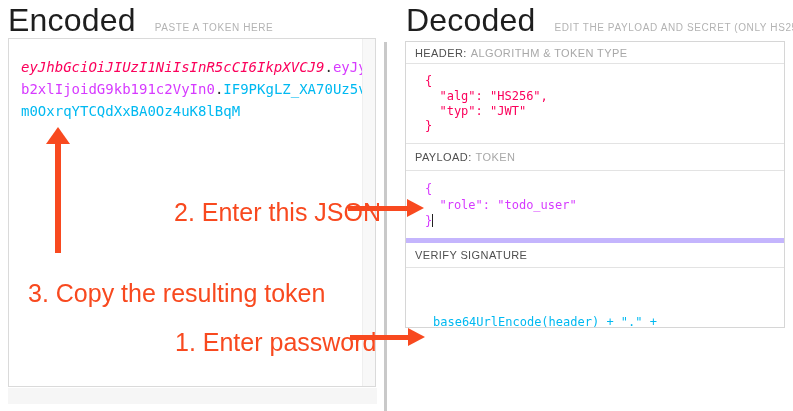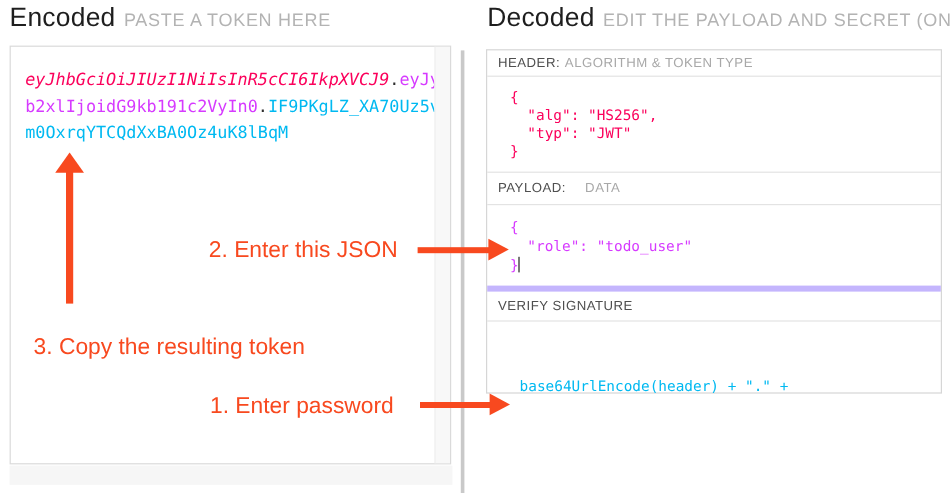--- a/index.html
+++ b/index.html
@@ -1,22 +1,22 @@
 <!DOCTYPE html>
 <html><head>
 <meta charset="utf-8">
 <style>
   * { margin:0; padding:0; box-sizing:border-box; }
   html,body { width:793px; height:411px; background:#fff; overflow:hidden; }
   body { font-family:"Liberation Sans", sans-serif; position:relative; }
 
   
   .title-row { position:absolute; top:2px; white-space:nowrap; }
-  .title-row .big { font-size:22px; color:#1e1e1e; font-weight:400; letter-spacing:0.2px; }
-  .title-row .sub { font-size:15px; color:#b3b3b3; letter-spacing:0.6px; margin-left:7px; }
+  .title-row .big { font-size:32px; color:#1e1e1e; font-weight:400; letter-spacing:0.2px; }
+  .title-row .sub { font-size:10px; color:#b3b3b3; letter-spacing:0.6px; margin-left:19px; }
   #enc-title { left:8px; }
   #dec-title { left:406px; }
 
   
   .enc-box { position:absolute; left:8px; top:38px; width:368px; height:349px;
              border:1px solid #dadada; background:#fff; }
   .enc-token { position:absolute; left:12px; top:17px; width:352px;
                font-family:"DejaVu Sans Mono", monospace; font-size:14px;
                line-height:22px; word-break:break-all; }
   .tok-header { color:#fb015b;font-style:italic; }
@@ -33,36 +33,36 @@
              background:#c9c9c9; }
 
   
   .dec-box { position:absolute; left:405px; top:41px; width:380px; height:287px;
              border:1px solid #d6d6d6; background:#fff; display:flex; flex-direction:column; }
   .sec-bar { border-bottom:1px solid #e3e3e3; font-size:11px; letter-spacing:0.4px;
              display:flex; align-items:center; padding-left:9px; flex:none; }
   .sec-bar .strong { color:#4f4f4f; }
   .sec-bar .light { color:#a8a8a8; margin-left:4px; }
   .bar-header { height:22px; }
-  .bar-payload { height:27px;gap:12px; }
+  .bar-payload { height:27px; }
   .bar-verify { height:30px; border-top:5px solid #c4b5fd; }
   .json-area { font-family:"DejaVu Sans Mono", monospace; font-size:12px;
                white-space:pre; flex:none; }
   .json-header { height:80px; padding:10px 0 0 19px; line-height:15px; color:#fb015b;
                  border-bottom:1px solid #e3e3e3; }
   .json-payload { height:67px; padding:10px 0 0 19px; line-height:16px; color:#d63aff; }
   .caret { display:inline-block; width:1px; height:13px; background:#222;
            vertical-align:-2px; }
 
   .sig-area { flex:1; padding:12px 0 0 15px; font-family:"DejaVu Sans Mono", monospace;
               font-size:12px; line-height:17px; color:#00b9f1; white-space:pre; }
   .sig-indent { padding-left:12px; }
 
   
-  .anno-text { position:absolute; color:#f8491f; font-size:19px; white-space:nowrap; }
+  .anno-text { position:absolute; color:#f8491f; font-size:25px; white-space:nowrap; }
   .anno-hline { position:absolute; height:5px; background:#f8491f; }
   .anno-head-right { position:absolute; width:0; height:0;
                      border-top:9px solid transparent; border-bottom:9px solid transparent;
                      border-left:17px solid #f8491f; }
   .anno-vstem { position:absolute; width:6px; background:#f8491f; }
   .anno-head-up { position:absolute; width:0; height:0;
                   border-left:12px solid transparent; border-right:12px solid transparent;
                   border-bottom:17px solid #f8491f; }
 </style>
 </head>
@@ -88,21 +88,21 @@
 
   <div class="sec-bar bar-header">
     <span class="strong">HEADER:</span>
     <span class="light">ALGORITHM &amp; TOKEN TYPE</span>
   </div>
 
   <div class="json-area json-header"><div>{</div><div>  "alg": "HS256",</div><div>  "typ": "JWT"</div><div>}</div></div>
 
   <div class="sec-bar bar-payload">
     <span class="strong">PAYLOAD:</span>
-    <span class="light">DATA</span>
+    <span class="light">TOKEN</span>
   </div>
 
   <div class="json-area json-payload"><div>{</div><div>  "role": "todo_user"</div><div><span>}</span><span class="caret"></span></div></div>
 
   <div class="sec-bar bar-verify">
     <span class="strong">VERIFY SIGNATURE</span>
   </div>
 
   <div class="sig-area">
     <div class="sig-indent">base64UrlEncode(header) + "." +</div>

